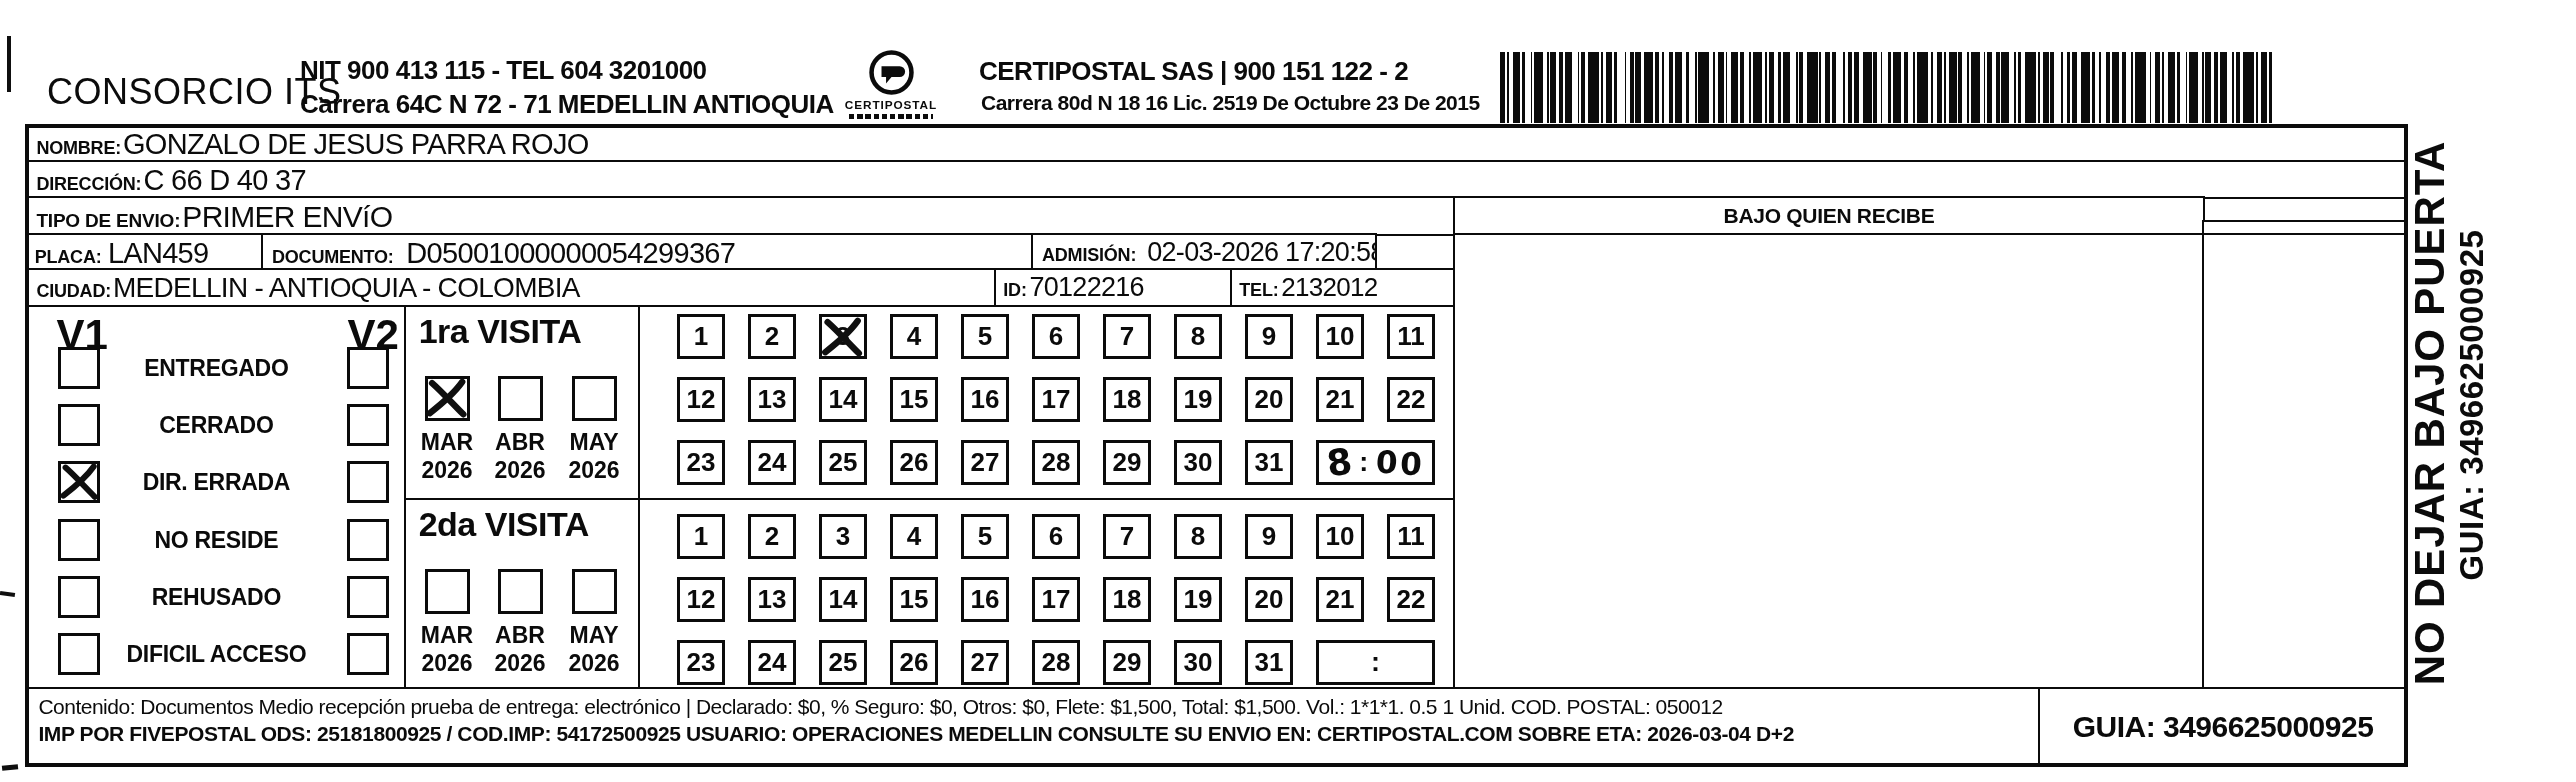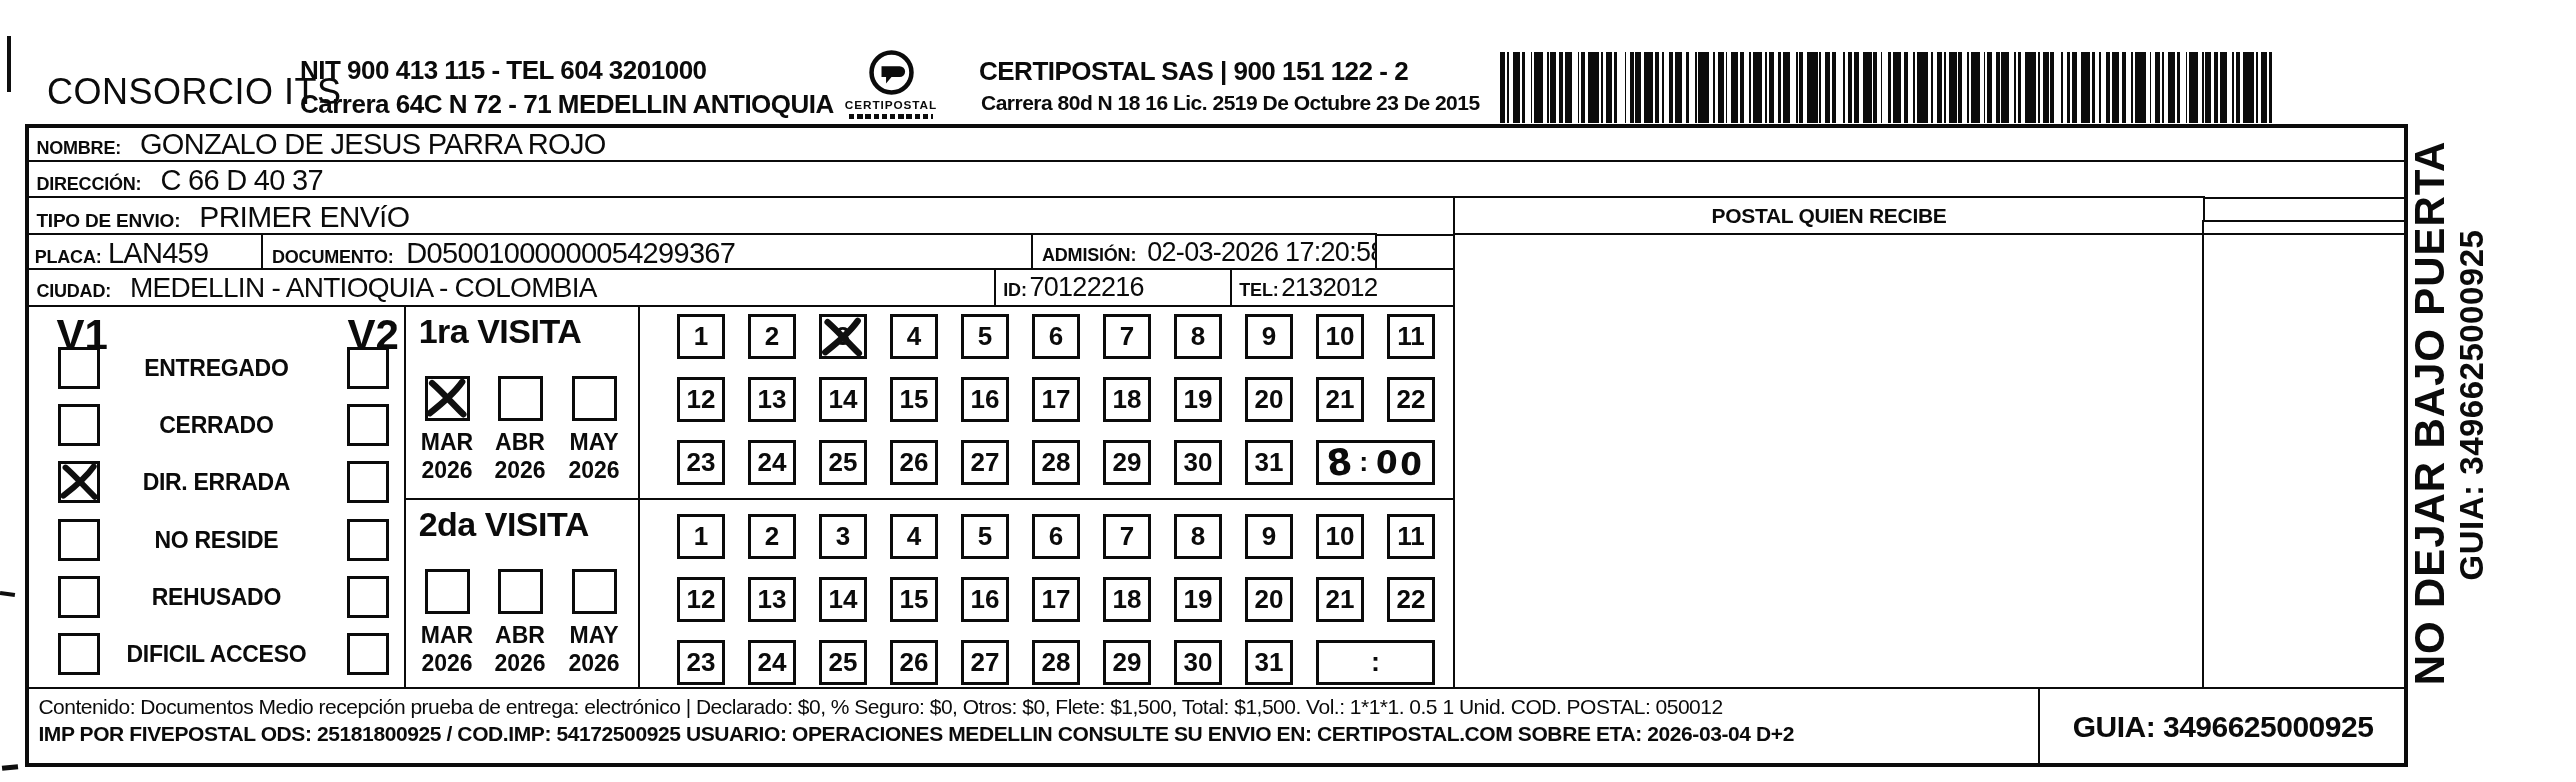--- a/index.html
+++ b/index.html
@@ -3,21 +3,21 @@
 <meta charset="utf-8">
 <style>
   * { margin:0; padding:0; box-sizing:border-box; }
   html,body { background:#ffffff; }
   .page {
     position:relative; width:2576px; height:783px; background:#ffffff;
     font-family:"Liberation Sans", sans-serif; color:#0b0b0b; overflow:hidden;
   }
   .cell { position:absolute; border:2.7px solid #0b0b0b; background:#fff; }
   .outer { position:absolute; left:25.4px; top:124px; width:2383px; height:643px; border:4.5px solid #0b0b0b; pointer-events:none; background:transparent; }
-  .frow { display:flex; align-items:baseline; gap:19px; padding:1.8px 0 0 9px; overflow:hidden; white-space:nowrap; }
+  .frow { display:flex; align-items:baseline; gap:2px; padding:1.8px 0 0 9px; overflow:hidden; white-space:nowrap; }
   .lbl { font-weight:700; font-size:18px; letter-spacing:-0.2px; }
   .lbl-md { font-weight:700; font-size:19px; }
   .val { font-size:29px; letter-spacing:-0.7px; font-weight:400; }
   .val-sm { font-size:27px; letter-spacing:-0.7px; font-weight:400; }
   .hdr-cell { display:flex; align-items:center; justify-content:center; font-weight:700; font-size:21px; letter-spacing:-0.3px; }
   
   .company-name { position:absolute; left:47px; top:71px; font-size:36px; letter-spacing:0.5px; font-weight:500; }
   .company-info { position:absolute; left:300px; top:53px; font-size:26px; font-weight:600; line-height:34px; letter-spacing:-0.5px; }
   .operator-line1 { position:absolute; left:979px; top:56px; font-size:26px; font-weight:700; letter-spacing:-0.5px; }
   .operator-line2 { position:absolute; left:981px; top:91px; font-size:21px; font-weight:700; letter-spacing:-0.5px; }
@@ -288,21 +288,21 @@
     <span class="val">GONZALO DE JESUS PARRA ROJO</span>
   </div>
   <div class="cell frow" style="left:25.4px; top:160px; width:2383px; height:39px;">
     <span class="lbl">DIRECCIÓN:</span>
     <span class="val">C 66 D 40 37</span>
   </div>
   <div class="cell frow" style="left:25.4px; top:196px; width:1430px; height:40px;">
     <span class="lbl lbl-md">TIPO DE ENVIO:</span>
     <span class="val" style="font-size:30px;">PRIMER ENVíO</span>
   </div>
-  <div class="cell hdr-cell" style="left:1453px; top:196px; width:752px; height:40px;">POSTAL QUIEN RECIBE</div>
+  <div class="cell hdr-cell" style="left:1453px; top:196px; width:752px; height:40px;">BAJO QUIEN RECIBE</div>
   <div class="cell hdr-cell" style="left:2202px; top:196px; width:206px; height:40px; font-size:19px;margin-top:24px;">OBSERVACIONES</div>
   <div class="cell" style="left:1453px; top:233px; width:752px; height:457px;"></div>
   <div class="cell" style="left:2202px; top:233px; width:206px; height:457px;"></div>
 
   <div class="cell frow" style="left:25.4px; top:233px; width:238px; height:37px; padding-left:7.3px; gap:6.4px;">
     <span class="lbl">PLACA:</span>
     <span class="val">LAN459</span>
   </div>
   <div class="cell frow" style="left:261px; top:233px; width:773px; height:37px; gap:12.7px;">
     <span class="lbl">DOCUMENTO:</span>

